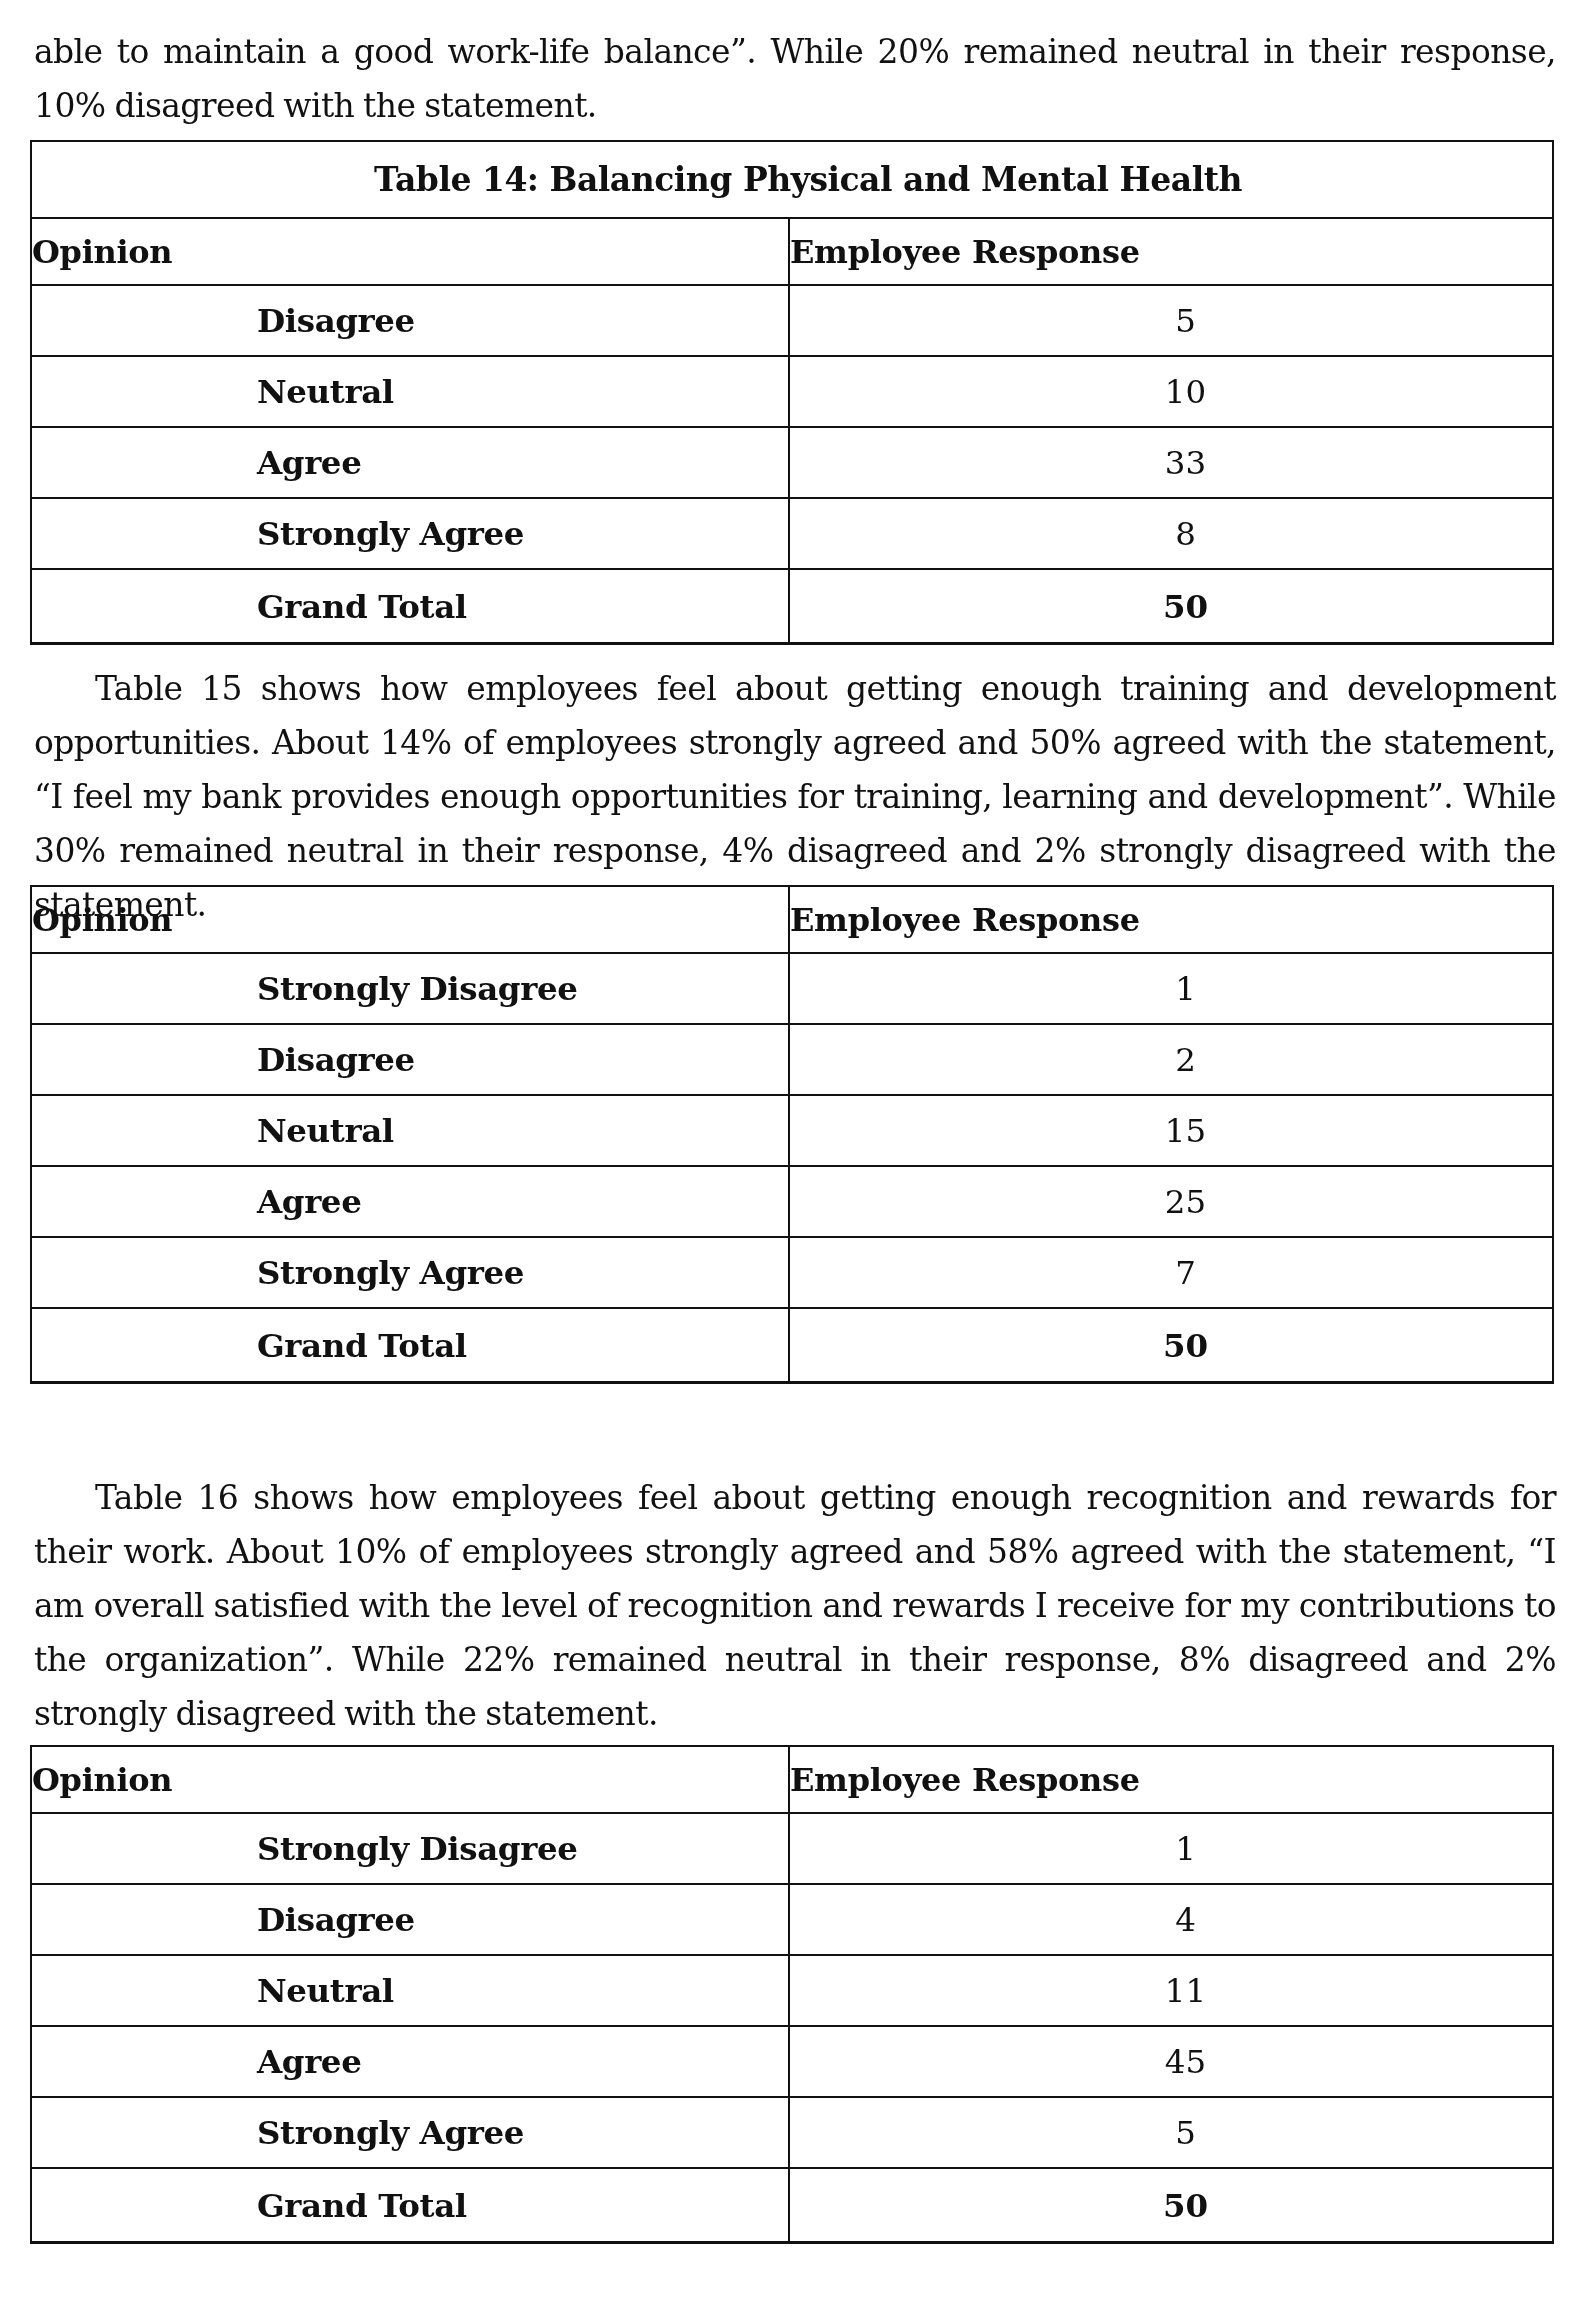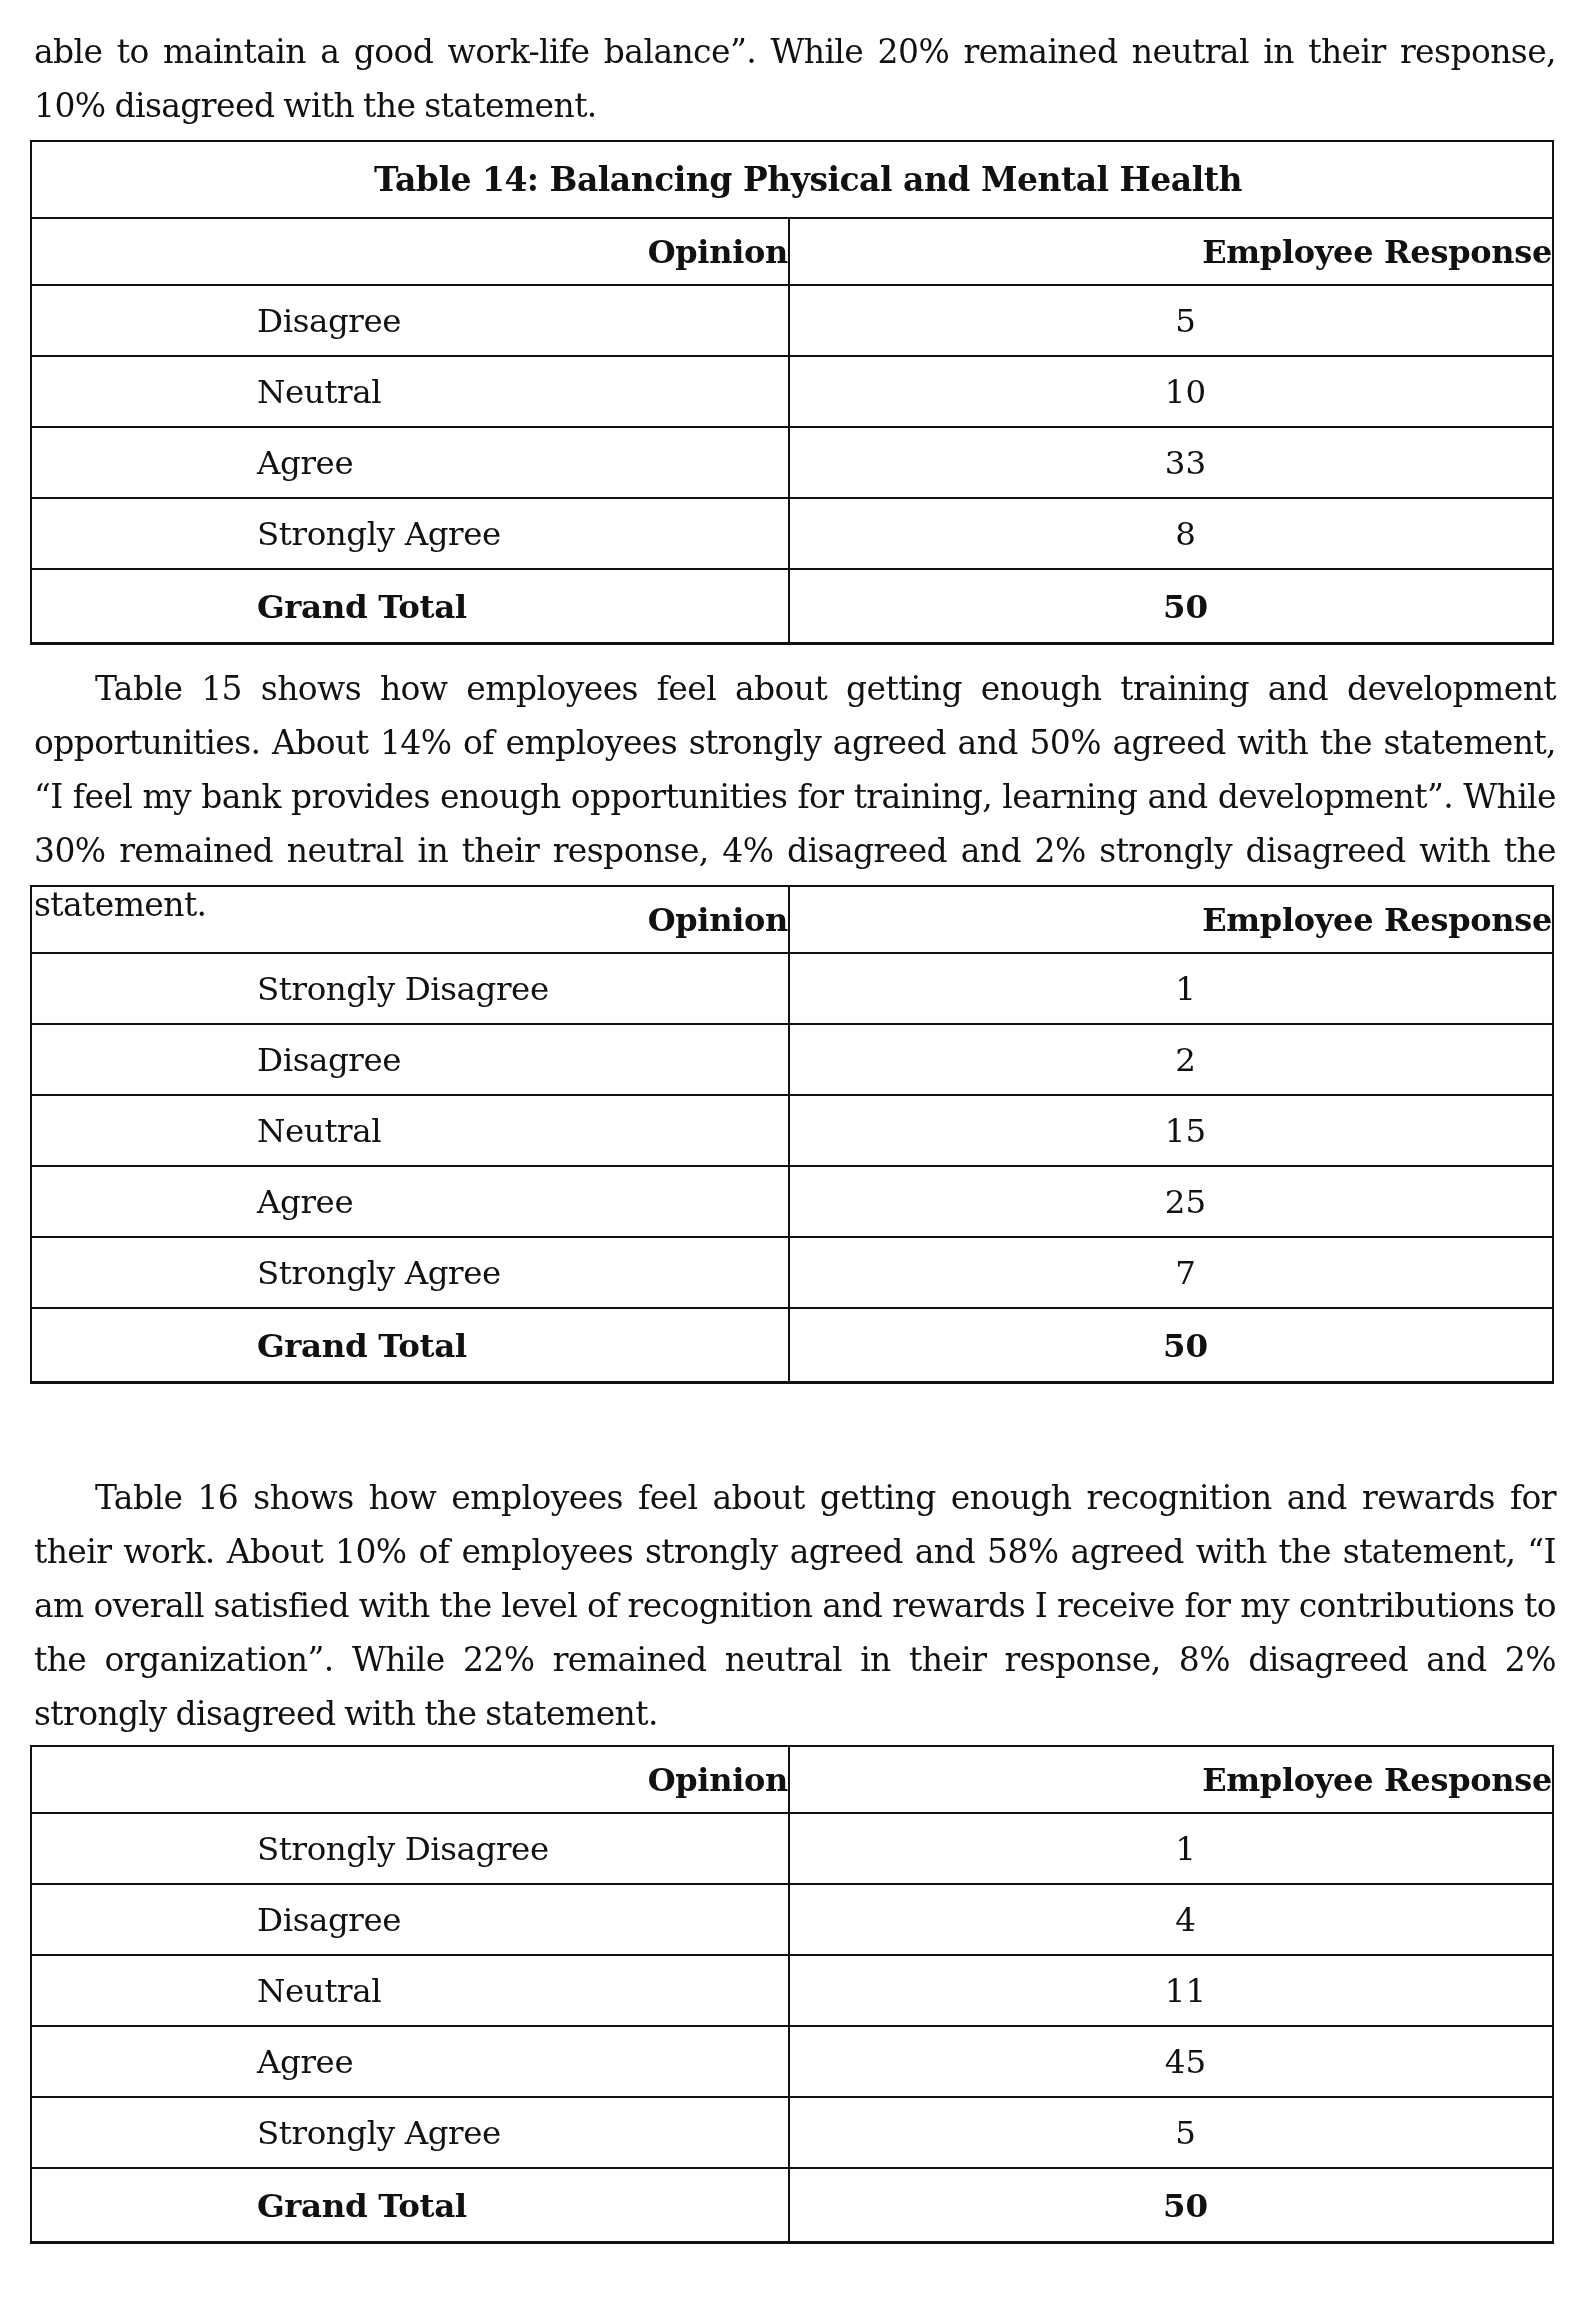--- a/index.html
+++ b/index.html
@@ -49,30 +49,30 @@
     .doc-table .title-cell {
       height: 75px;
       text-align: center;
       font-weight: bold;
       font-size: 33px;
       letter-spacing: -0.5px;
       padding-left: 32px;
     }
     .doc-table .head-cell {
       height: 65px;
-      text-align: right;
+      text-align: left;
       font-weight: bold;
       font-size: 32px;
       letter-spacing: -0.3px;
     }
     .doc-table .opinion-cell {
       height: 69px;
       text-align: left;
       padding-left: 225px;
-      font-weight: normal;
+      font-weight: bold;
       letter-spacing: -0.4px;
     }
     .doc-table .value-cell {
       height: 69px;
       text-align: center;
       padding-left: 29px;
     }
     .doc-table tr.total td {
       font-weight: bold;
       height: 72px;

